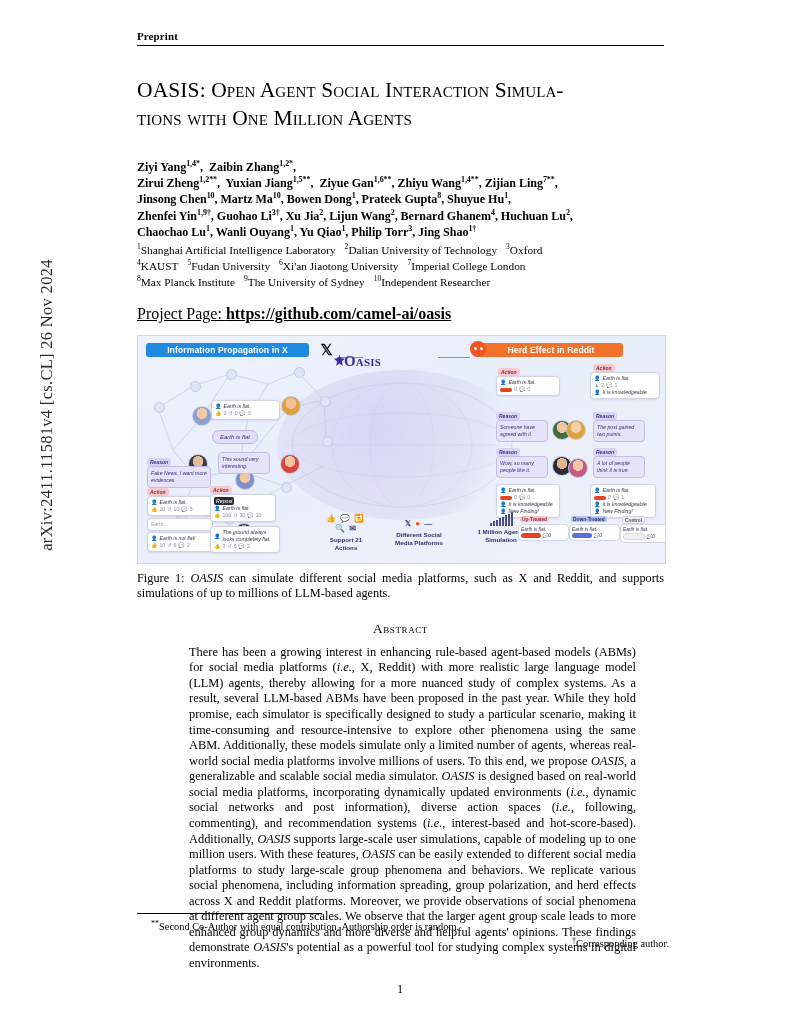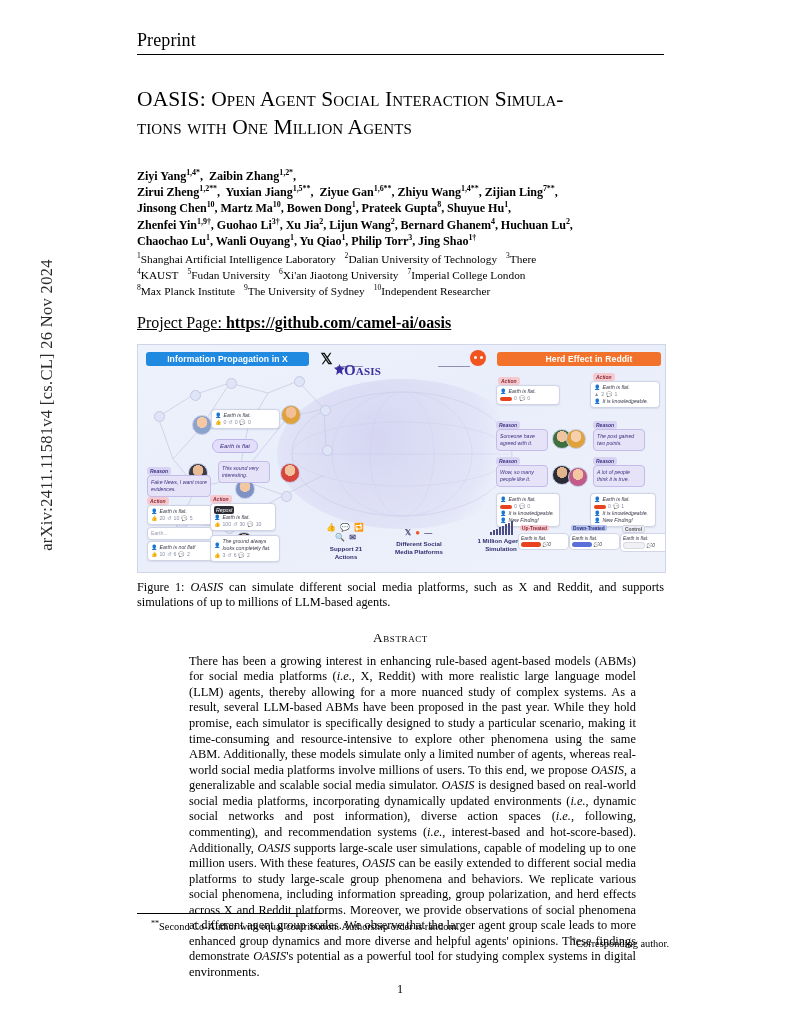--- a/index.html
+++ b/index.html
@@ -36,22 +36,22 @@
 
   
   .content {
     position: absolute;
     left: 137px;
     top: 30px;
     width: 527px;
   }
 
   .preprint-header {
-    font-size: 18px;
-    font-weight: normal;
+    font-size: 11px;
+    font-weight: bold;
     font-family: "Liberation Serif", serif;
     padding-bottom: 3px;
     border-bottom: 1.1px solid #000;
     letter-spacing: 0.1px;
   }
 
   .paper-title {
     margin-top: 31px;
     font-size: 21.5px;
     line-height: 1.28;
@@ -128,23 +128,22 @@
     display: flex;
     align-items: center;
     justify-content: center;
     letter-spacing: 0.1px;
   }
   .banner-x {
     left: 8px; top: 7px; width: 163px;
     background: #1f8ae0;
   }
   .banner-reddit {
-    left: 359px; top: 7px; width: 144px;
+    left: 341px; top: 7px; width: 144px;
     background: #f2722b;
-    padding-left: 20px;
   }
 
   .x-logo {
     position: absolute;
     left: 180px; top: 5px;
     width: 17px; height: 17px;
     color: #111;
     font-size: 15px;
     line-height: 17px;
     text-align: center;
@@ -383,21 +382,21 @@
     <div class="authors">
       <div>Ziyi Yang<sup>1,4*</sup>,&nbsp; Zaibin Zhang<sup>1,2*</sup>,</div>
       <div>Zirui Zheng<sup>1,2**</sup>,&nbsp; Yuxian Jiang<sup>1,5**</sup>,&nbsp; Ziyue Gan<sup>1,6**</sup>, Zhiyu Wang<sup>1,4**</sup>, Zijian Ling<sup>7**</sup>,</div>
       <div>Jinsong Chen<sup>10</sup>, Martz Ma<sup>10</sup>, Bowen Dong<sup>1</sup>, Prateek Gupta<sup>8</sup>, Shuyue Hu<sup>1</sup>,</div>
       <div>Zhenfei Yin<sup>1,9†</sup>, Guohao Li<sup>3†</sup>, Xu Jia<sup>2</sup>, Lijun Wang<sup>2</sup>, Bernard Ghanem<sup>4</sup>, Huchuan Lu<sup>2</sup>,</div>
       <div>Chaochao Lu<sup>1</sup>, Wanli Ouyang<sup>1</sup>, Yu Qiao<sup>1</sup>, Philip Torr<sup>3</sup>, Jing Shao<sup>1†</sup></div>
     </div>
 
     <div class="affiliations">
       <div class="affil-line">
-        <sup>1</sup><span>Shanghai Artificial Intelligence Laboratory</span><span class="affil-gap"></span><sup>2</sup><span>Dalian University of Technology</span><span class="affil-gap"></span><sup>3</sup><span>There</span>
+        <sup>1</sup><span>Shanghai Artificial Intelligence Laboratory</span><span class="affil-gap"></span><sup>2</sup><span>Dalian University of Technology</span><span class="affil-gap"></span><sup>3</sup><span>Oxford</span>
       </div>
       <div class="affil-line">
         <sup>4</sup><span>KAUST</span><span class="affil-gap"></span><sup>5</sup><span>Fudan University</span><span class="affil-gap"></span><sup>6</sup><span>Xi'an Jiaotong University</span><span class="affil-gap"></span><sup>7</sup><span>Imperial College London</span>
       </div>
       <div class="affil-line">
         <sup>8</sup><span>Max Planck Institute</span><span class="affil-gap"></span><sup>9</sup><span>The University of Sydney</span><span class="affil-gap"></span><sup>10</sup><span>Independent Researcher</span>
       </div>
       <div class="project-page">
         <span>Project Page: </span><b>https://github.com/camel-ai/oasis</b>
       </div>

